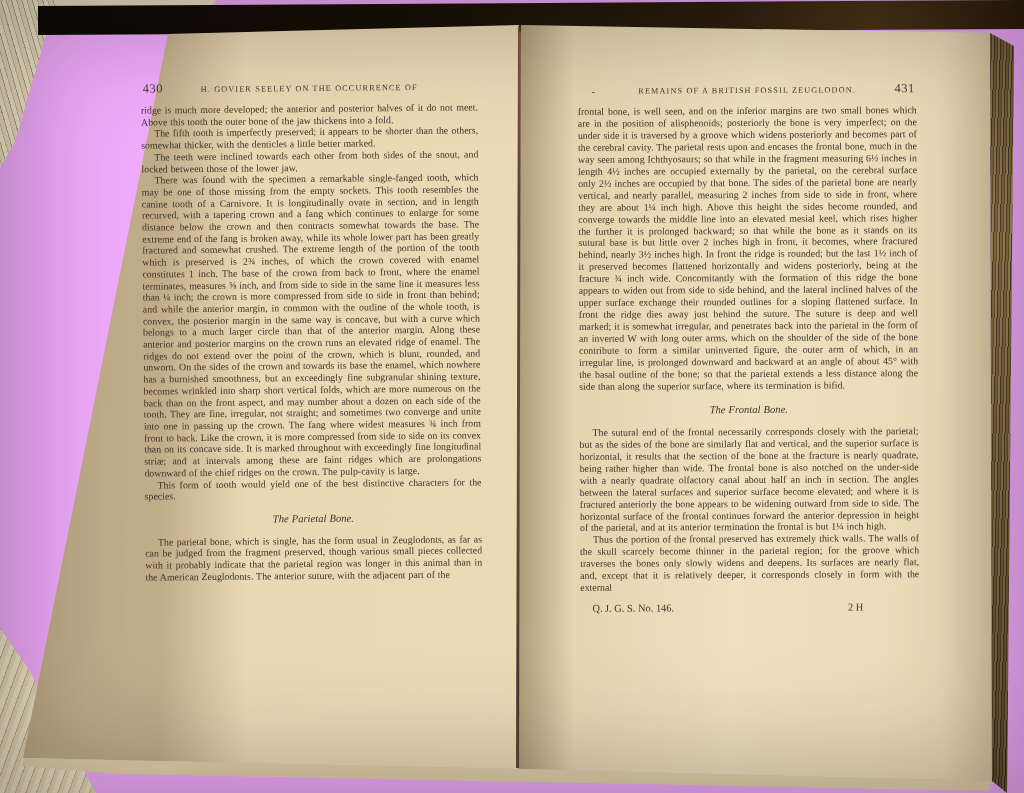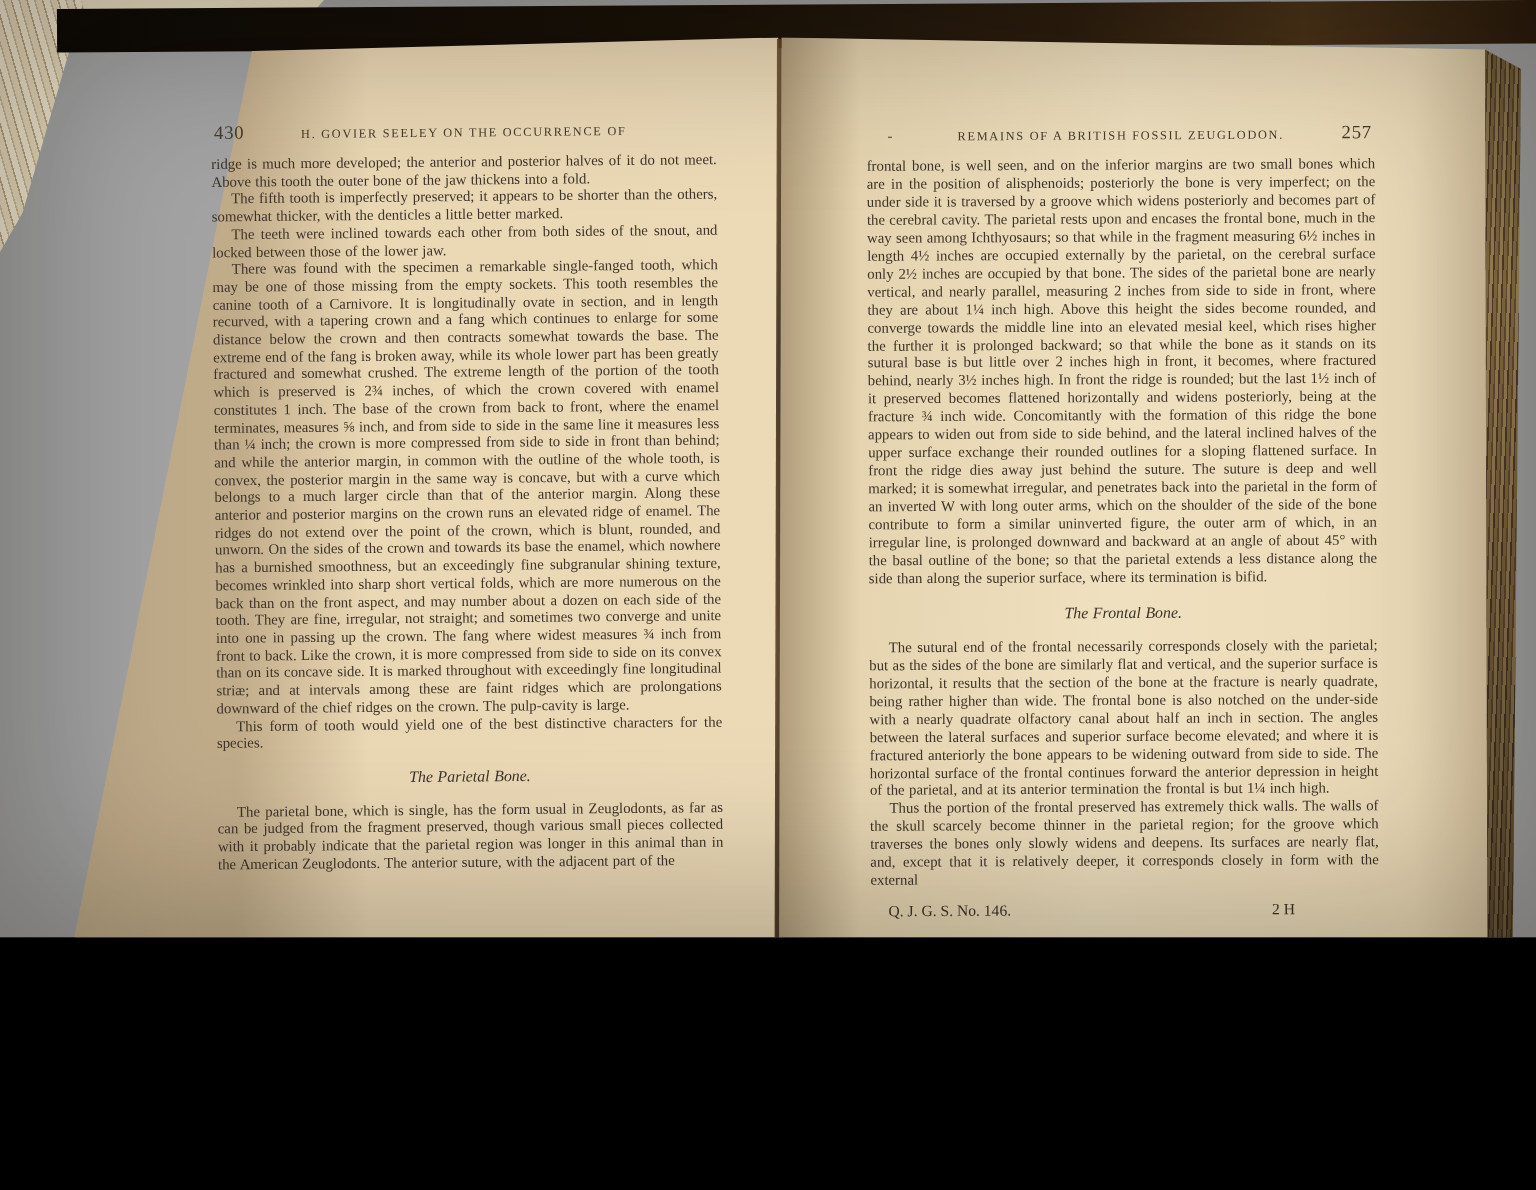--- a/index.html
+++ b/index.html
@@ -1,18 +1,18 @@
 <!DOCTYPE html>
 <html style="--paper-left: #e9d6b1; --paper-right: #efe0bf; --ink: #3d342a; --edge-brown: #8d7247;"><head>
 <meta charset="utf-8">
 <style>
   html,body { margin:0; padding:0; background:#000; }
   .photo {
-    position:relative; width:1024px; height:625px; overflow:hidden;
-    background:#a3a3a3;
+    position:relative; width:1024px; height:793px; overflow:hidden;
+    background:#f0abfc;
     font-family:"Liberation Serif","DejaVu Serif",serif;
     text-decoration:underline;
   }
   
   .stack-tl {
     position:absolute; inset:0;
     clip-path:polygon(0 0, 56px 0, 15px 142px, 0 168px);
     background:repeating-linear-gradient(74deg,#f2e8d0 0 4px,#c9b893 4px 5px,#e8dabd 5px 9px,#b5a37c 9px 10px);
   }
   .stack-bl {
@@ -119,21 +119,21 @@
         <p class="para">This form of tooth would yield one of the best distinctive characters for the species.</p>
         <div class="sec-heading">The Parietal Bone.</div>
         <p class="para">The parietal bone, which is single, has the form usual in Zeuglodonts, as far as can be judged from the fragment preserved, though various small pieces collected with it probably indicate that the parietal region was longer in this animal than in the American Zeuglodonts.  The anterior suture, with the adjacent part of the</p>
       </div>
   </div>
 
   <div class="textblock textblock-right">
     <div class="pagehead">
       <span class="headmark">-</span>
       <span class="runhead">REMAINS OF A BRITISH FOSSIL ZEUGLODON.</span>
-      <span class="pageno pageno-right">257</span>
+      <span class="pageno pageno-right">431</span>
     </div>
     <div class="body">
         <p class="para noindent">frontal bone, is well seen, and on the inferior margins are two small bones which are in the position of alisphenoids; posteriorly the bone is very imperfect; on the under side it is traversed by a groove which widens posteriorly and becomes part of the cerebral cavity. The parietal rests upon and encases the frontal bone, much in the way seen among Ichthyosaurs; so that while in the fragment measuring 6½ inches in length 4½ inches are occupied externally by the parietal, on the cerebral surface only 2½ inches are occupied by that bone.  The sides of the parietal bone are nearly vertical, and nearly parallel, measuring 2 inches from side to side in front, where they are about 1¼ inch high.  Above this height the sides become rounded, and converge towards the middle line into an elevated mesial keel, which rises higher the further it is prolonged backward; so that while the bone as it stands on its sutural base is but little over 2 inches high in front, it becomes, where fractured behind, nearly 3½ inches high. In front the ridge is rounded; but the last 1½ inch of it preserved becomes flattened horizontally and widens posteriorly, being at the fracture ¾ inch wide.  Concomitantly with the formation of this ridge the bone appears to widen out from side to side behind, and the lateral inclined halves of the upper surface exchange their rounded outlines for a sloping flattened surface.  In front the ridge dies away just behind the suture.  The suture is deep and well marked; it is somewhat irregular, and penetrates back into the parietal in the form of an inverted W with long outer arms, which on the shoulder of the side of the bone contribute to form a similar uninverted figure, the outer arm of which, in an irregular line, is prolonged downward and backward at an angle of about 45° with the basal outline of the bone; so that the parietal extends a less distance along the side than along the superior surface, where its termination is bifid.</p>
         <div class="sec-heading">The Frontal Bone.</div>
         <p class="para">The sutural end of the frontal necessarily corresponds closely with the parietal; but as the sides of the bone are similarly flat and vertical, and the superior surface is horizontal, it results that the section of the bone at the fracture is nearly quadrate, being rather higher than wide.  The frontal bone is also notched on the under-side with a nearly quadrate olfactory canal about half an inch in section.  The angles between the lateral surfaces and superior surface become elevated; and where it is fractured anteriorly the bone appears to be widening outward from side to side.  The horizontal surface of the frontal continues forward the anterior depression in height of the parietal, and at its anterior termination the frontal is but 1¼ inch high.</p>
         <p class="para">Thus the portion of the frontal preserved has extremely thick walls.  The walls of the skull scarcely become thinner in the parietal region; for the groove which traverses the bones only slowly widens and deepens.  Its surfaces are nearly flat, and, except that it is relatively deeper, it corresponds closely in form with the external</p>
       </div>
     <div class="pagefoot">
       <span>Q. J. G. S. No. 146.</span>
       <span>2 H</span>

